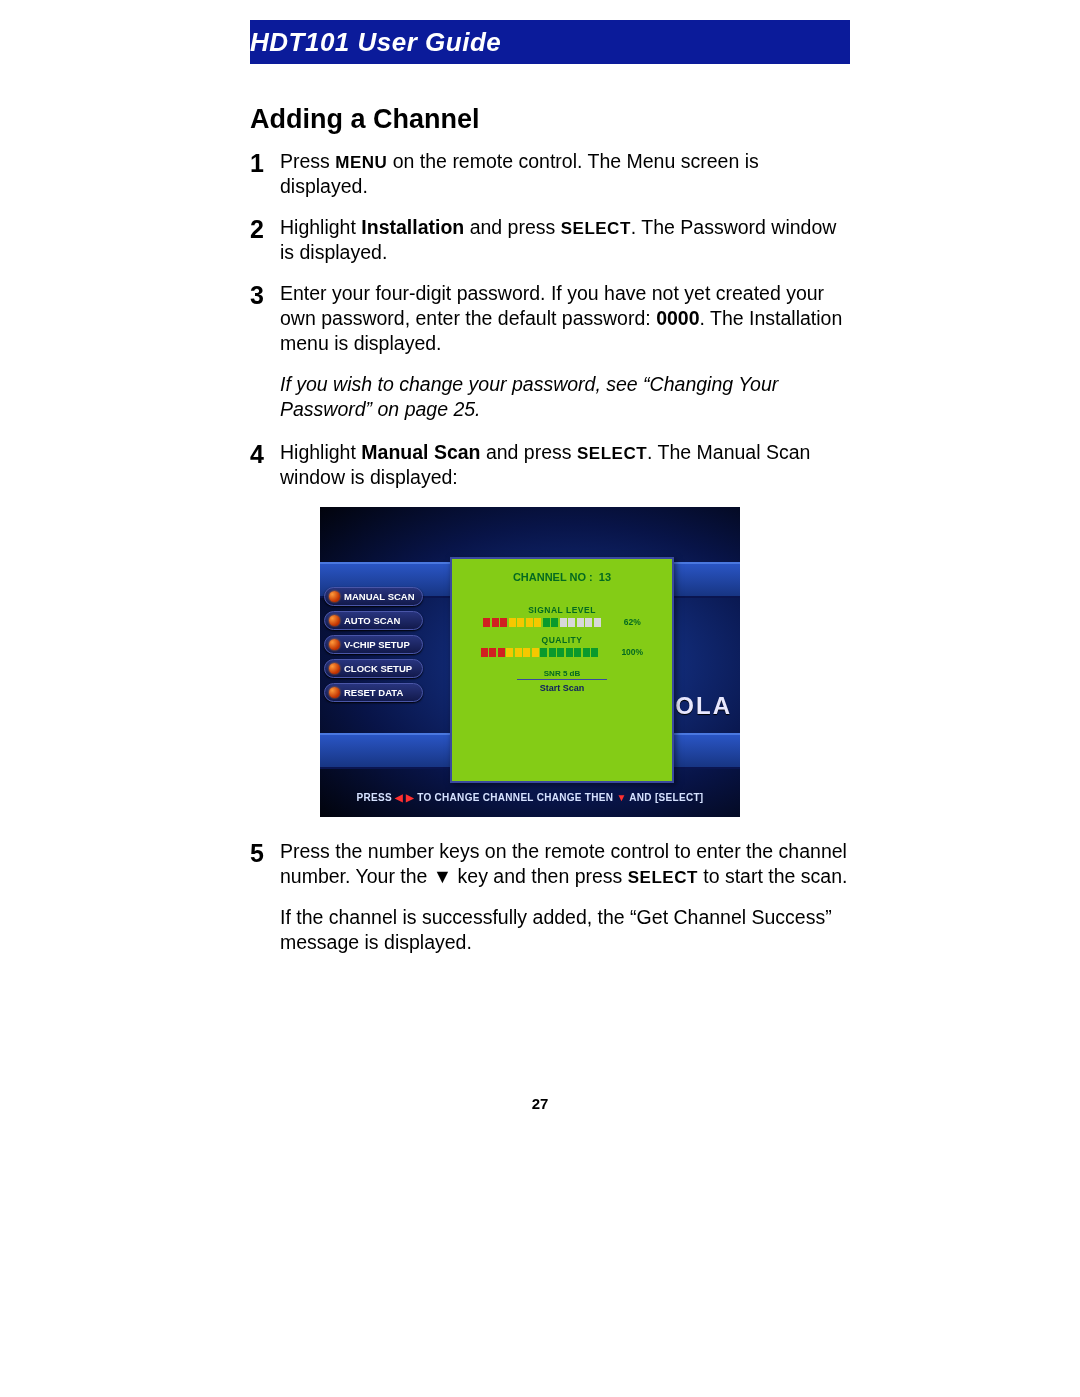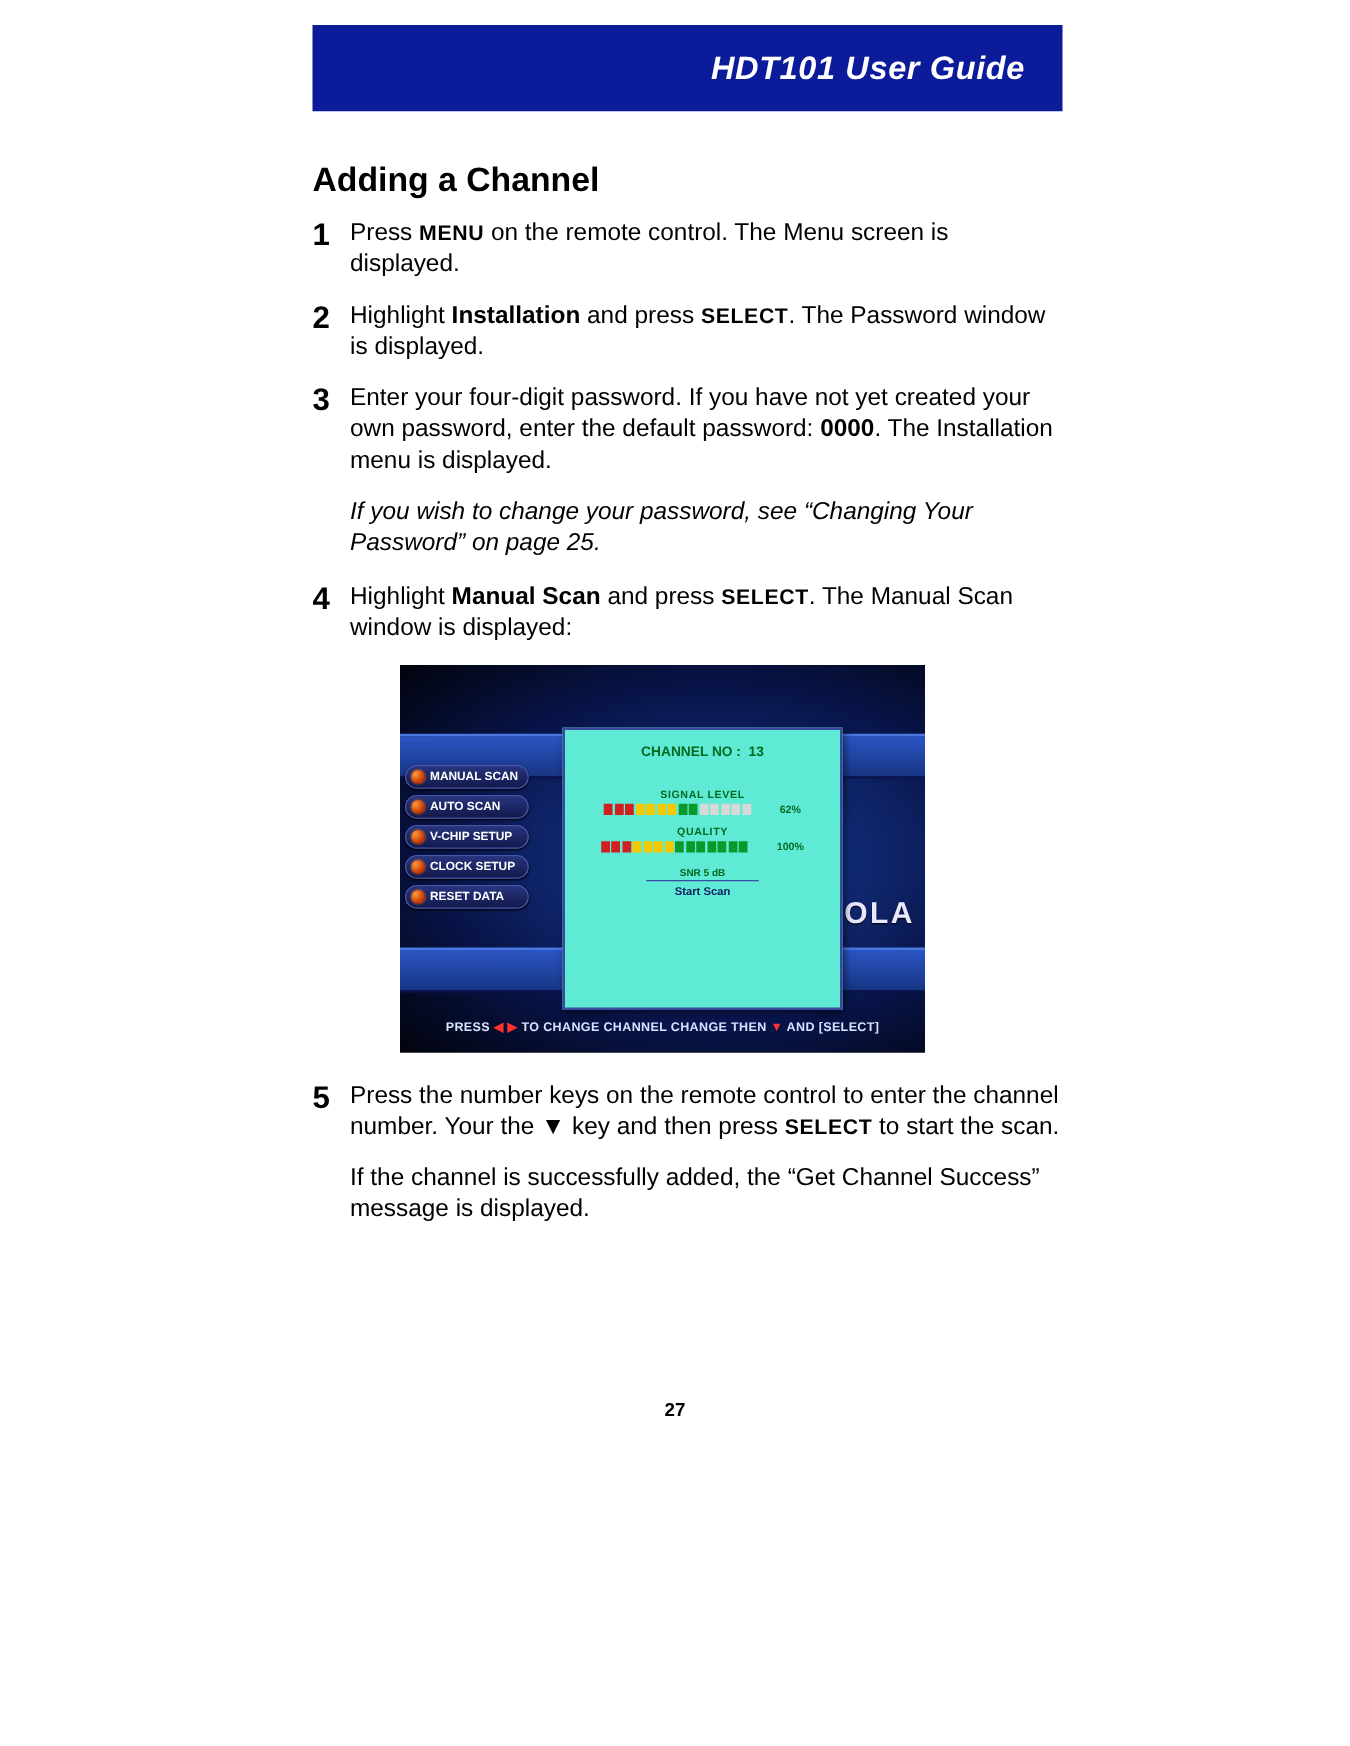--- a/index.html
+++ b/index.html
@@ -8,25 +8,25 @@
     color: #000;
     background: #fff;
   }
   .page {
     width: 1080px;
     margin: 0 auto;
     padding: 20px 0 0 0;
   }
   .header-bar {
     background: #0b1b9a;
-    height: 69px;
+    height: 44px;
     margin: 0 230px 0 250px;
     display: flex;
     align-items: center;
-    justify-content: flex-end;
+    justify-content: flex-start;
     padding-right: 30px;
   }
   .header-bar span {
     color: #fff;
     font-style: italic;
     font-weight: bold;
     font-size: 26px;
     letter-spacing: .5px;
   }
   .content {
@@ -122,21 +122,21 @@
     box-shadow:0 1px 2px #000;
   }
   .menu-btn::before{
     content:""; width:11px; height:11px; border-radius:50%;
     background: radial-gradient(circle at 30% 30%, #ff9a3a, #c03000 70%);
     box-shadow:0 0 2px #ff8000;
   }
 
   .panel {
     position:absolute; left:130px; top:50px; width:220px; height:210px;
-    background:#5eead4;
+    background:#84cc16;
     border:2px solid #3a4a9e;
     display:flex; flex-direction:column; align-items:center;
     font-family: Arial; font-weight:bold;
     padding-top:12px;
     box-shadow:2px 2px 6px rgba(0,0,0,.5);
   }
   .panel .line { font-size:11px; color:#046a20; margin-bottom:22px;}
   .panel .lbl  { font-size:8.5px; color:#046a20; letter-spacing:.5px;}
   .bar-row { display:flex; align-items:center; gap:23px; margin:2px 0 8px;}
   .bar { display:flex; gap:1.5px;}

